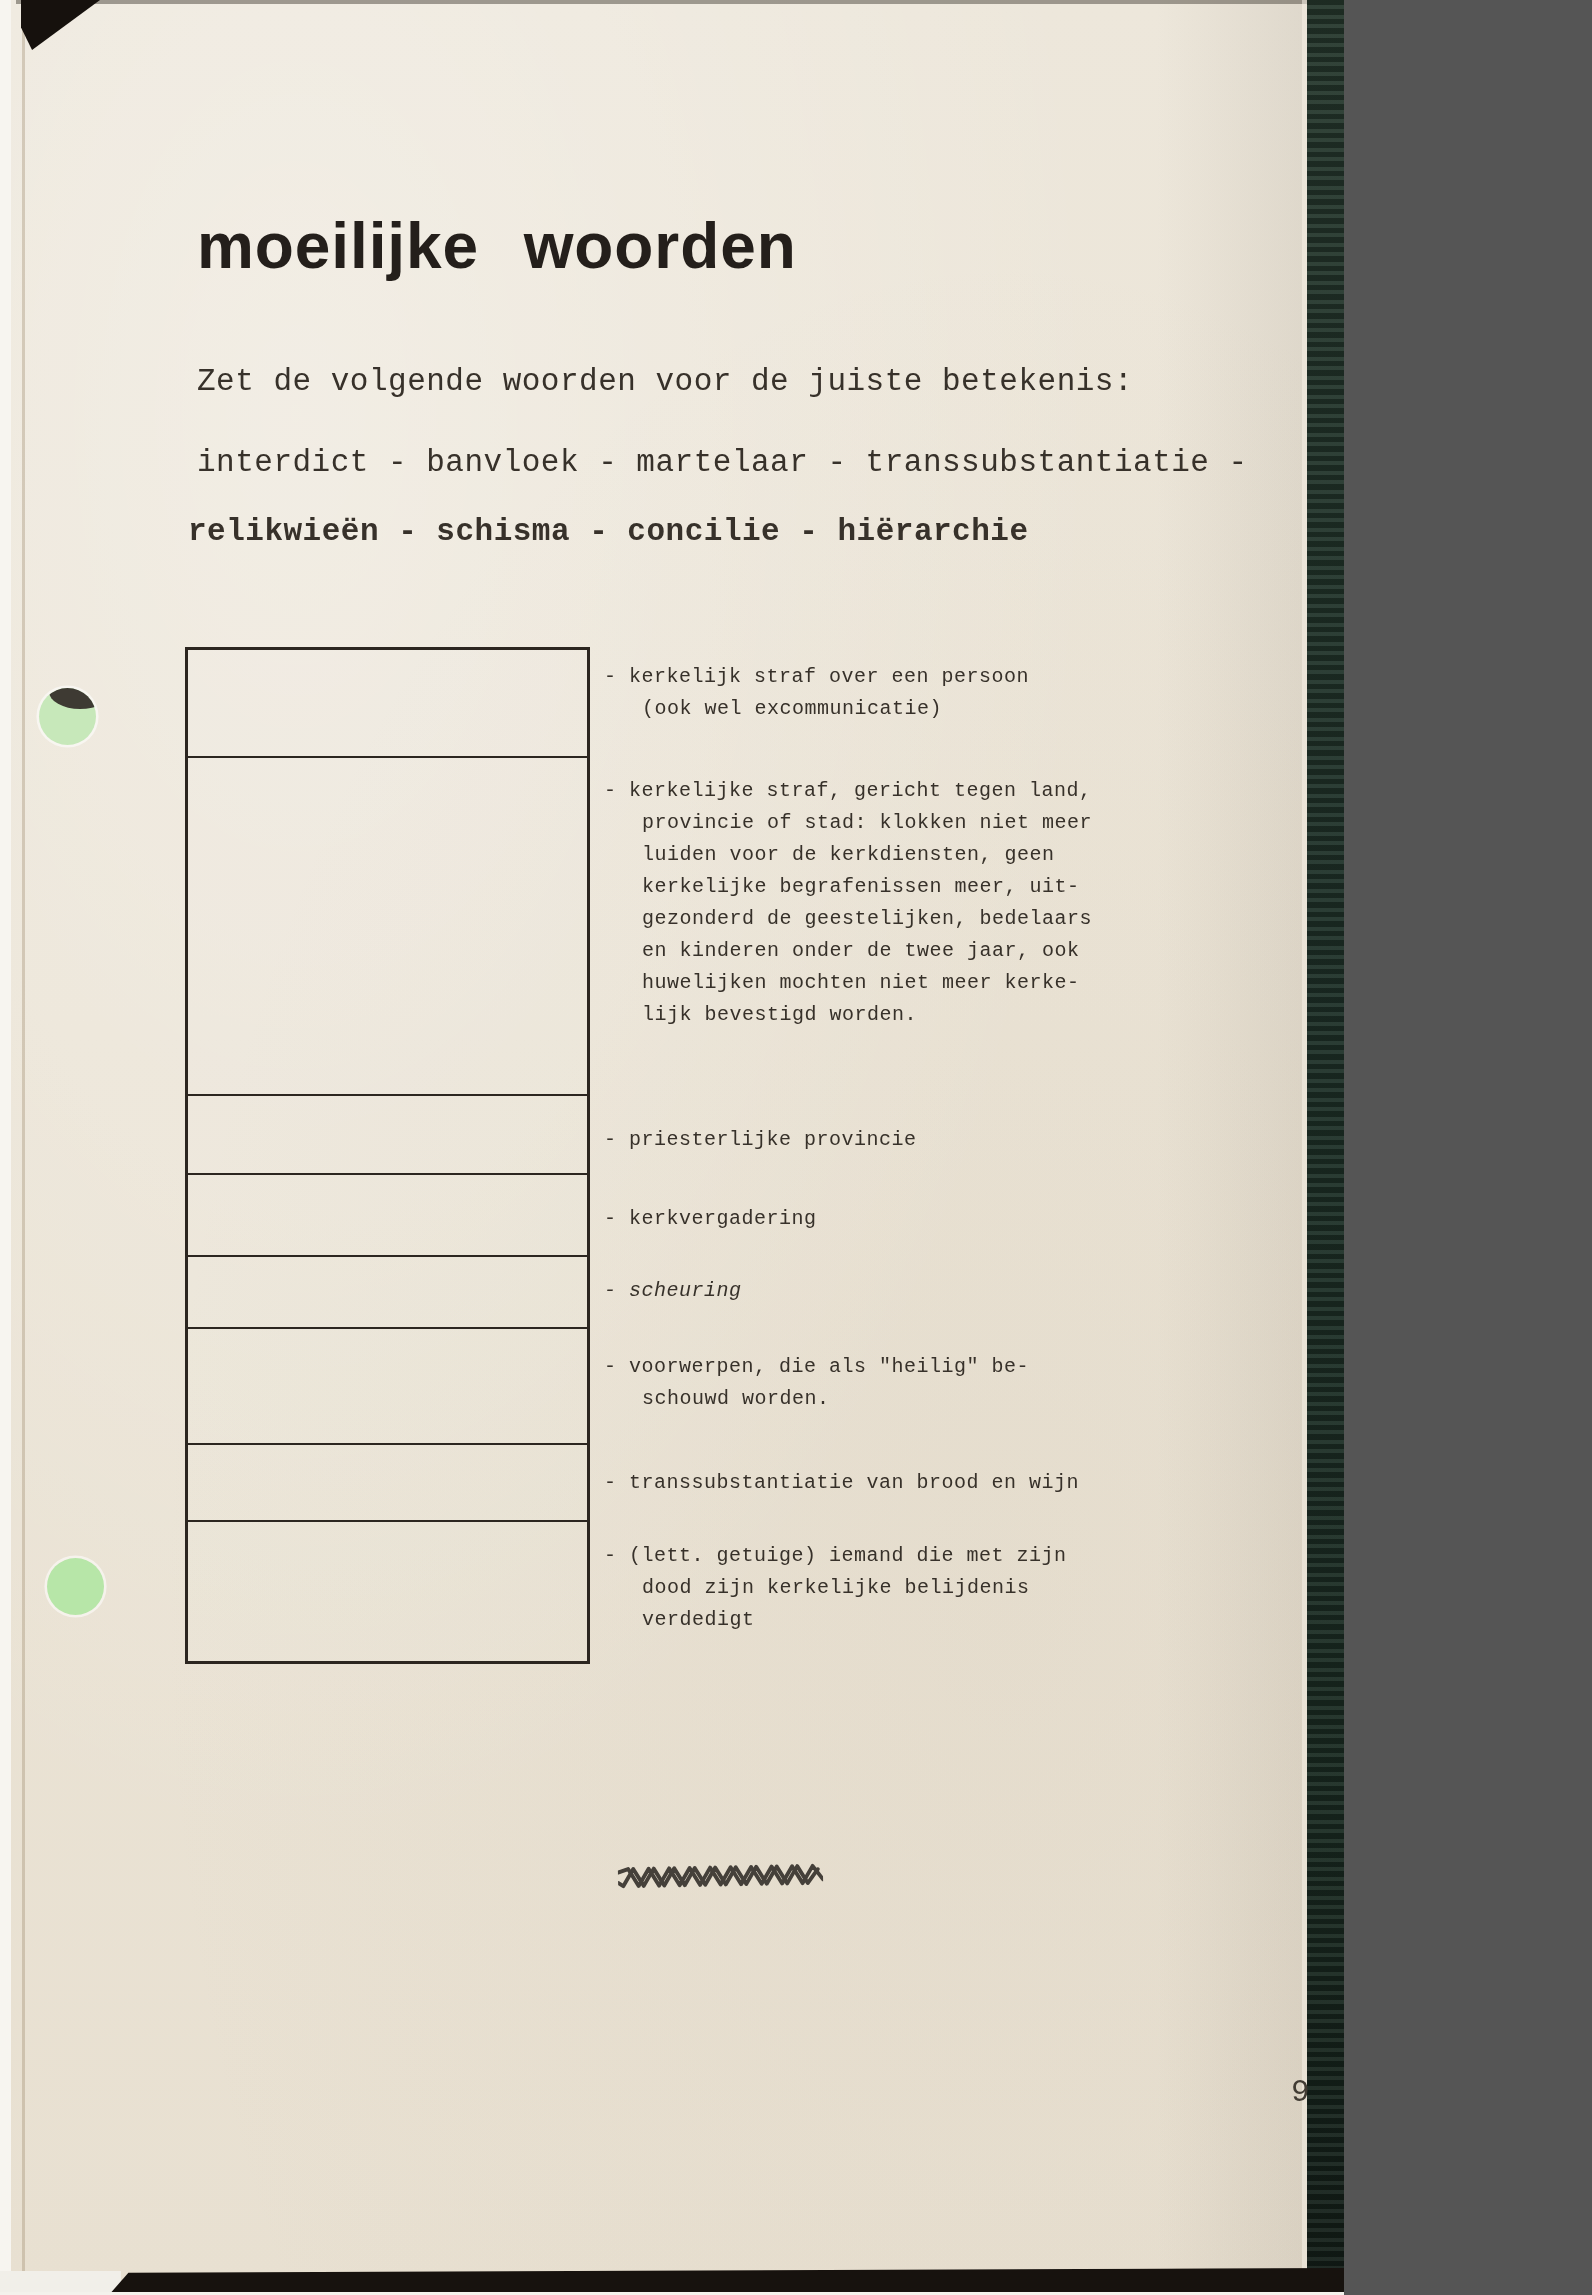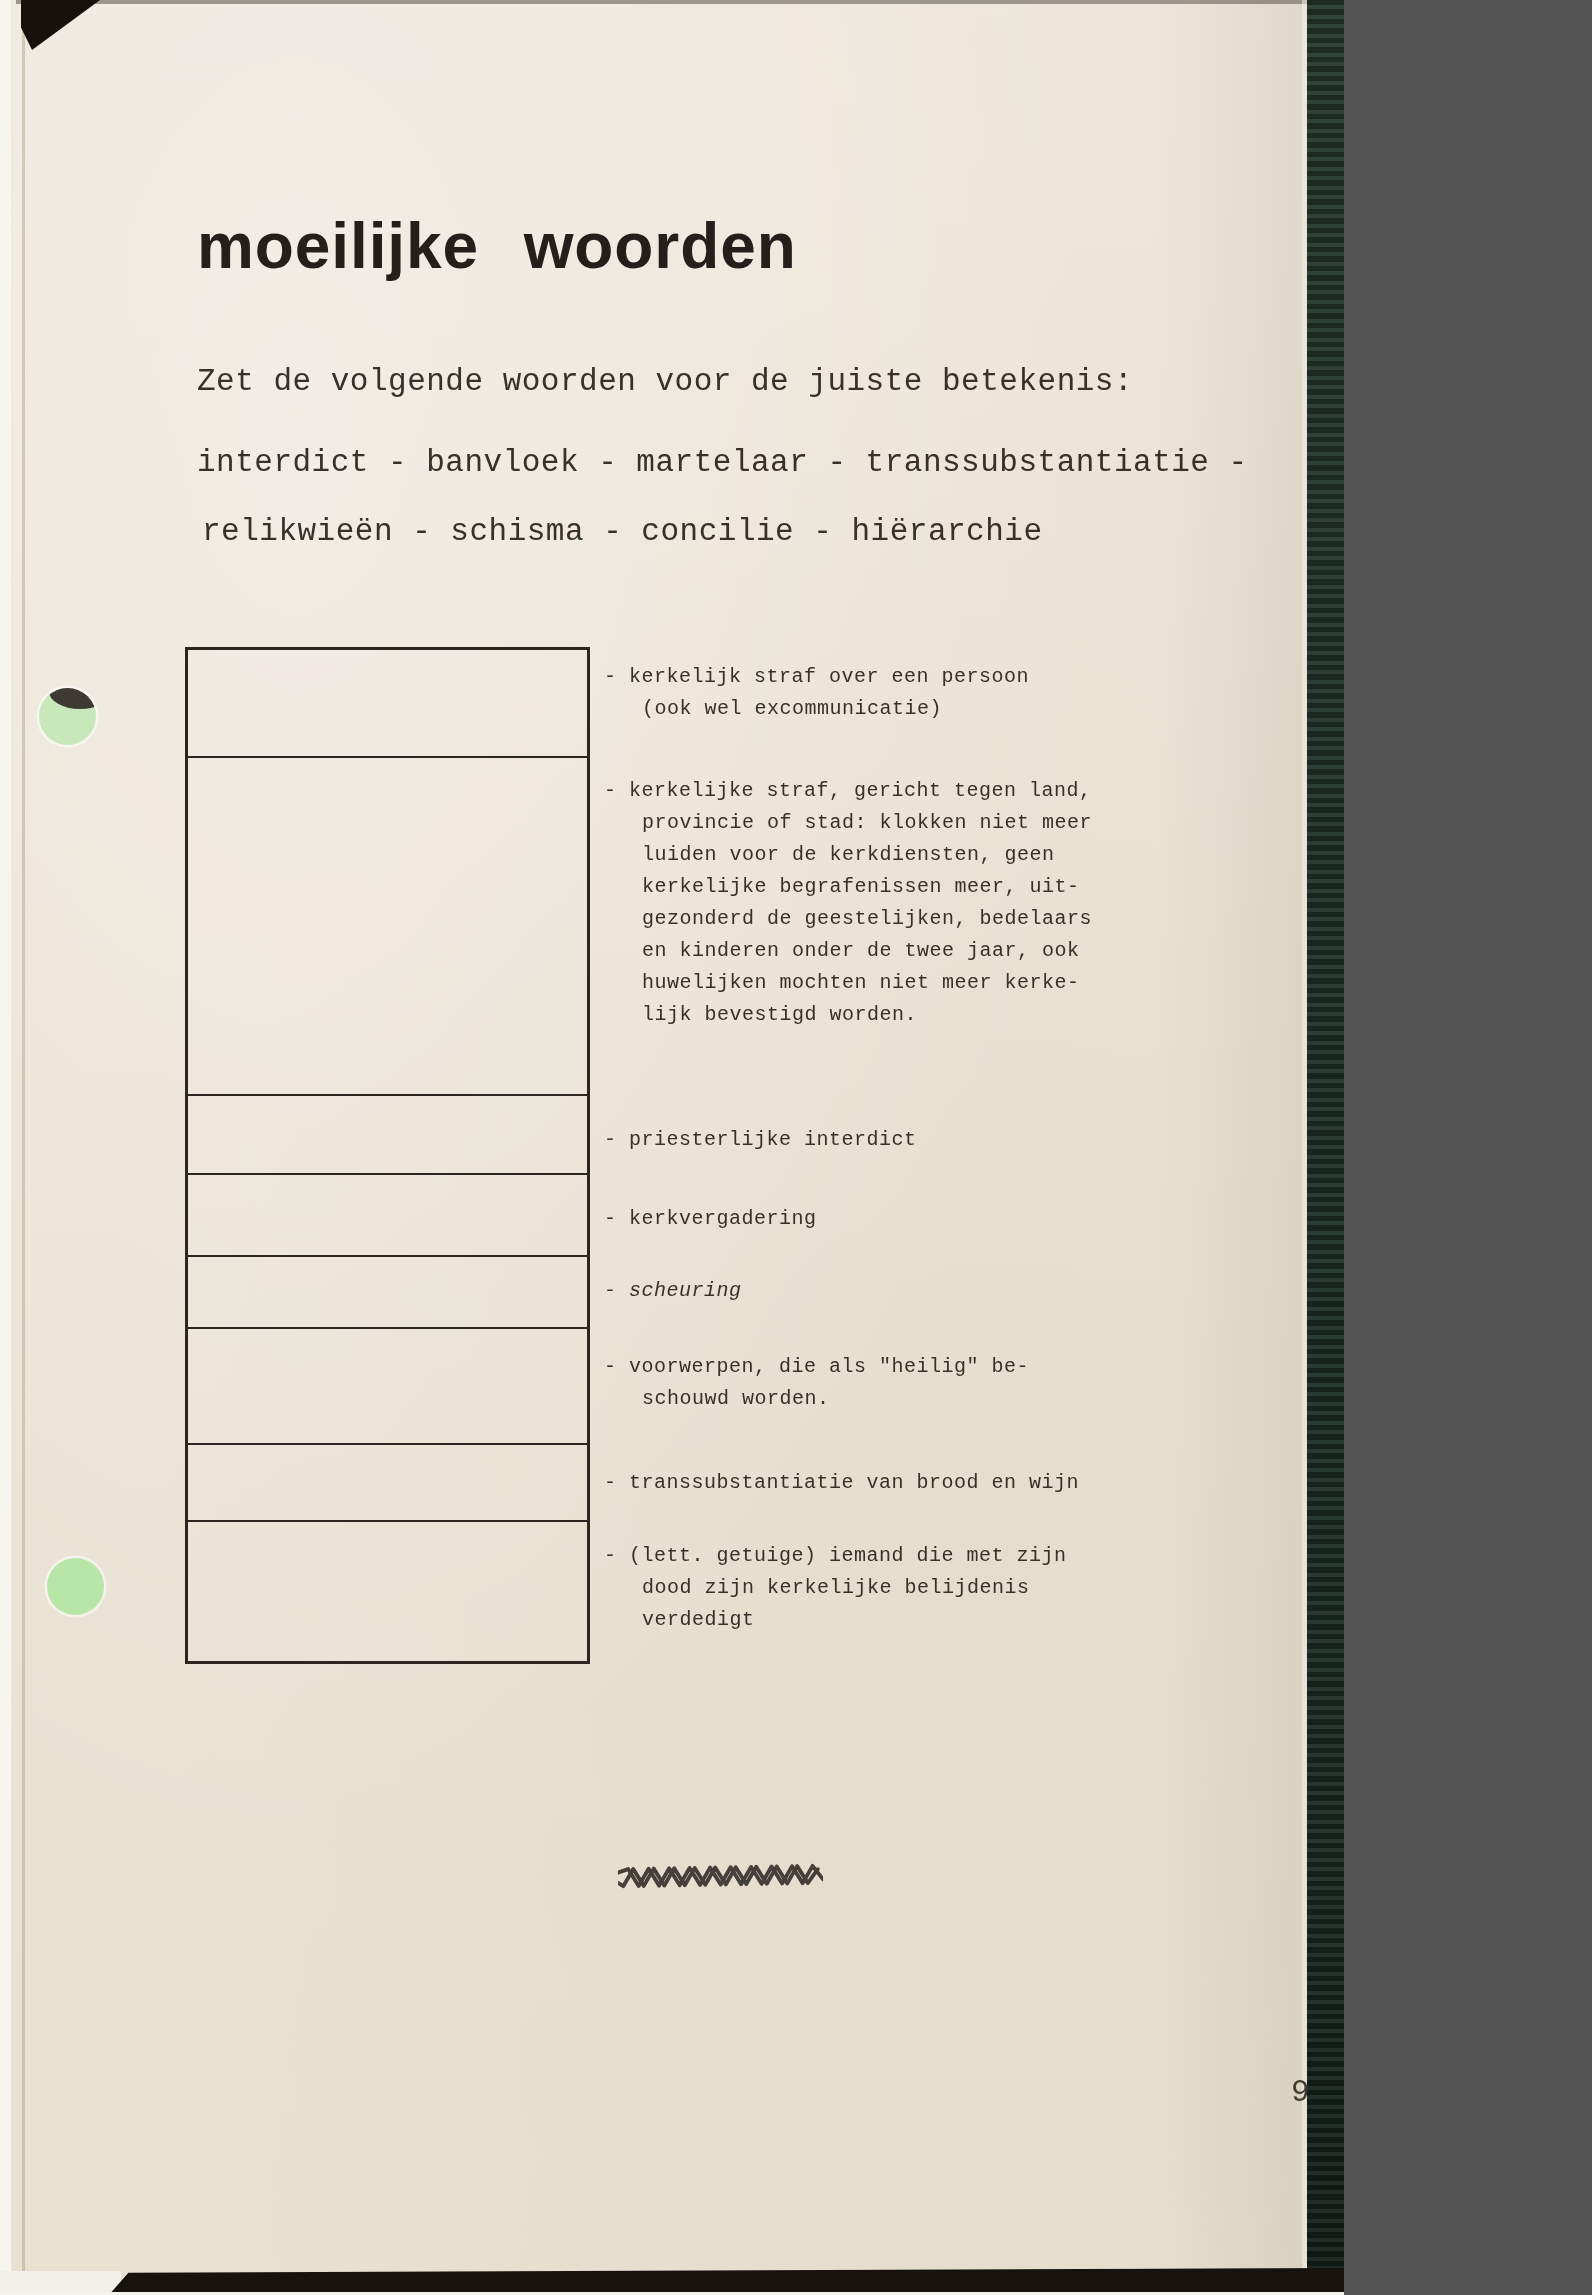--- a/index.html
+++ b/index.html
@@ -49,21 +49,21 @@
   
   .title{
     position:absolute;left:197px;top:169px;
     font-family:"Liberation Sans",sans-serif;
     font-weight:bold;font-size:64px;line-height:69px;
     letter-spacing:0.9px;word-spacing:26px;color:#241f1b;
   }
   .mono{font-size:31px;line-height:32px;letter-spacing:0.5px;color:#37312a;}
   .instruction{position:absolute;left:197px;top:366px;width:1208px;}
   .wordlist-1{position:absolute;left:197px;top:447px;width:1294px;}
-  .wordlist-2{position:absolute;left:202px;top:516px;width:1294px;}
+  .wordlist-2{position:absolute;left:188px;top:516px;width:1294px;font-weight:bold;}
   
   .answer-table{
     position:absolute;left:185px;top:647px;width:405px;height:1017px;
     border:3.5px solid #2c2620;box-sizing:border-box;
     background:rgba(255,255,255,0.04);
   }
   .answer-box{box-sizing:border-box;border-bottom:2.6px solid #2c2620;}
   .answer-box:last-child{border-bottom:none;}
   .r1{height:108px;} .r2{height:338px;} .r3{height:79px;} .r4{height:82px;}
   .r5{height:72px;} .r6{height:116px;} .r7{height:77px;} .r8{height:138px;}
@@ -121,21 +121,21 @@
   <div class="def d1">- kerkelijk straf over een persoon
 (ook wel excommunicatie)</div>
   <div class="def d2">- kerkelijke straf, gericht tegen land,
 provincie of stad: klokken niet meer
 luiden voor de kerkdiensten, geen
 kerkelijke begrafenissen meer, uit-
 gezonderd de geestelijken, bedelaars
 en kinderen onder de twee jaar, ook
 huwelijken mochten niet meer kerke-
 lijk bevestigd worden.</div>
-  <div class="def d3">- priesterlijke interdict</div>
+  <div class="def d3">- priesterlijke provincie</div>
   <div class="def d4">- kerkvergadering</div>
   <div class="def d5">- scheuring</div>
   <div class="def d6">- voorwerpen, die als "heilig" be-
 schouwd worden.</div>
   <div class="def d7">- transsubstantiatie van brood en wijn</div>
   <div class="def d8">- (lett. getuige) iemand die met zijn
 dood zijn kerkelijke belijdenis
 verdedigt</div>
 
   <svg class="divider" viewBox="0 0 240 40" fill="none" xmlns="http://www.w3.org/2000/svg">

